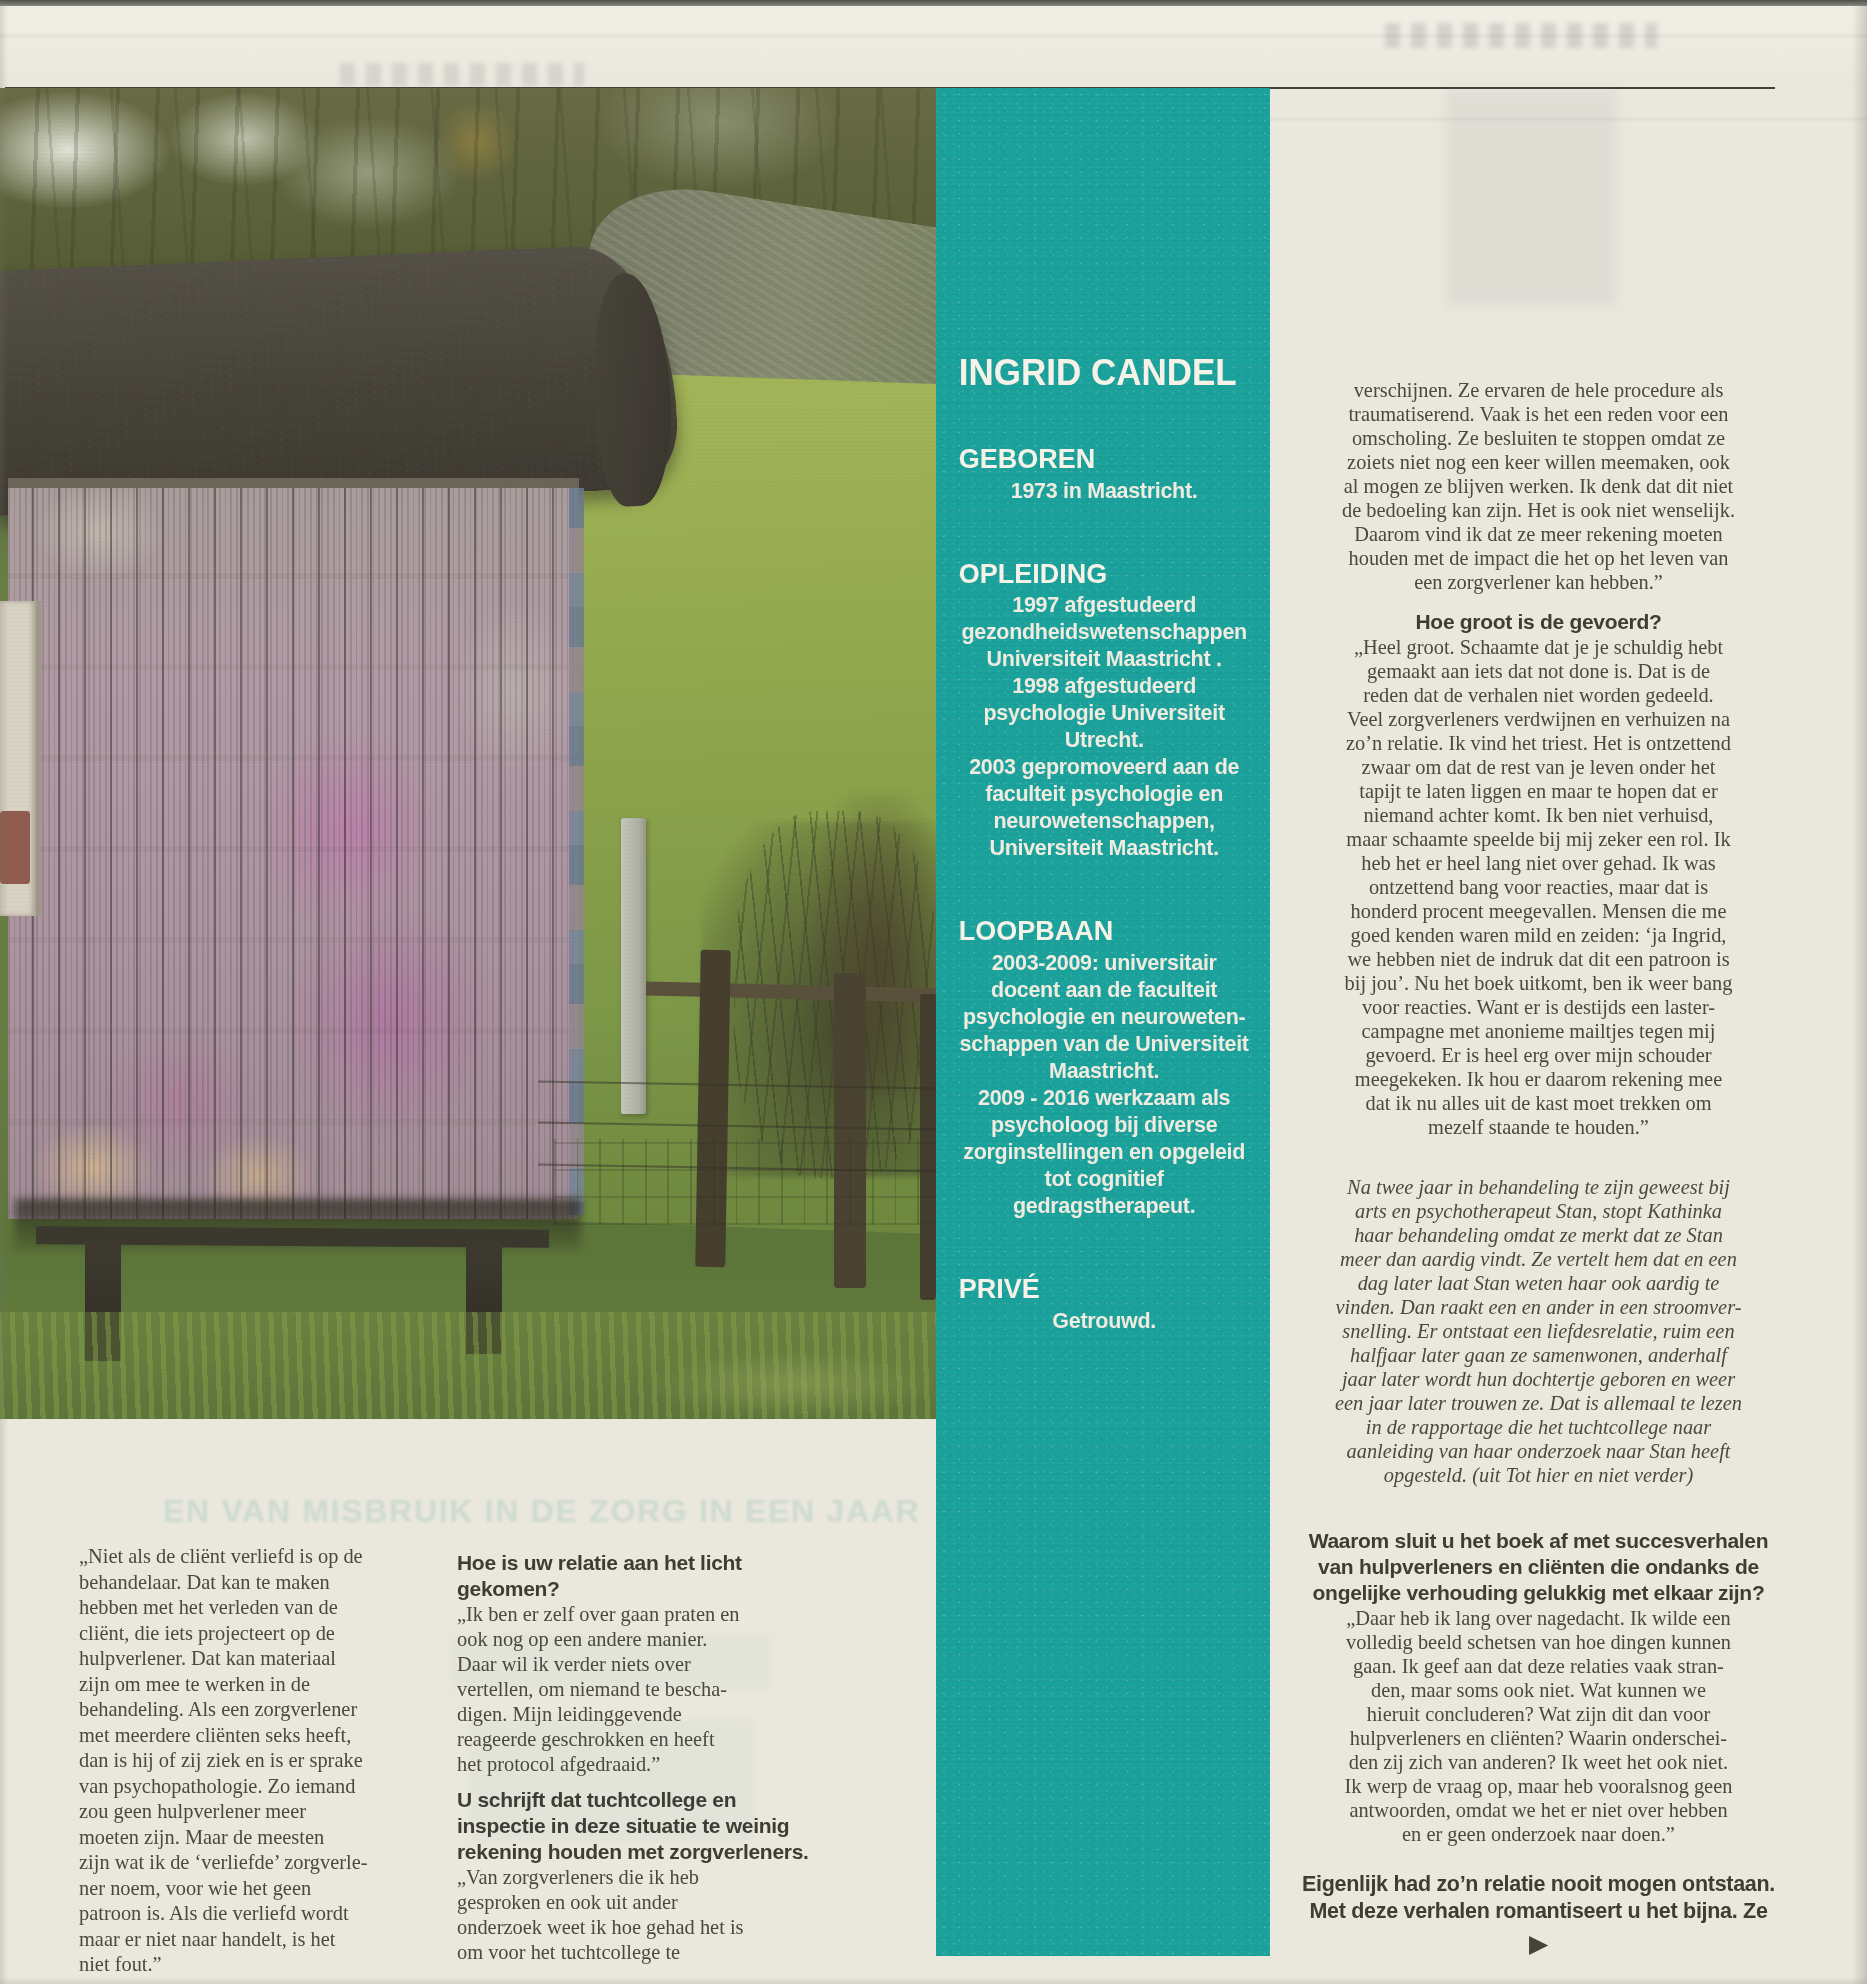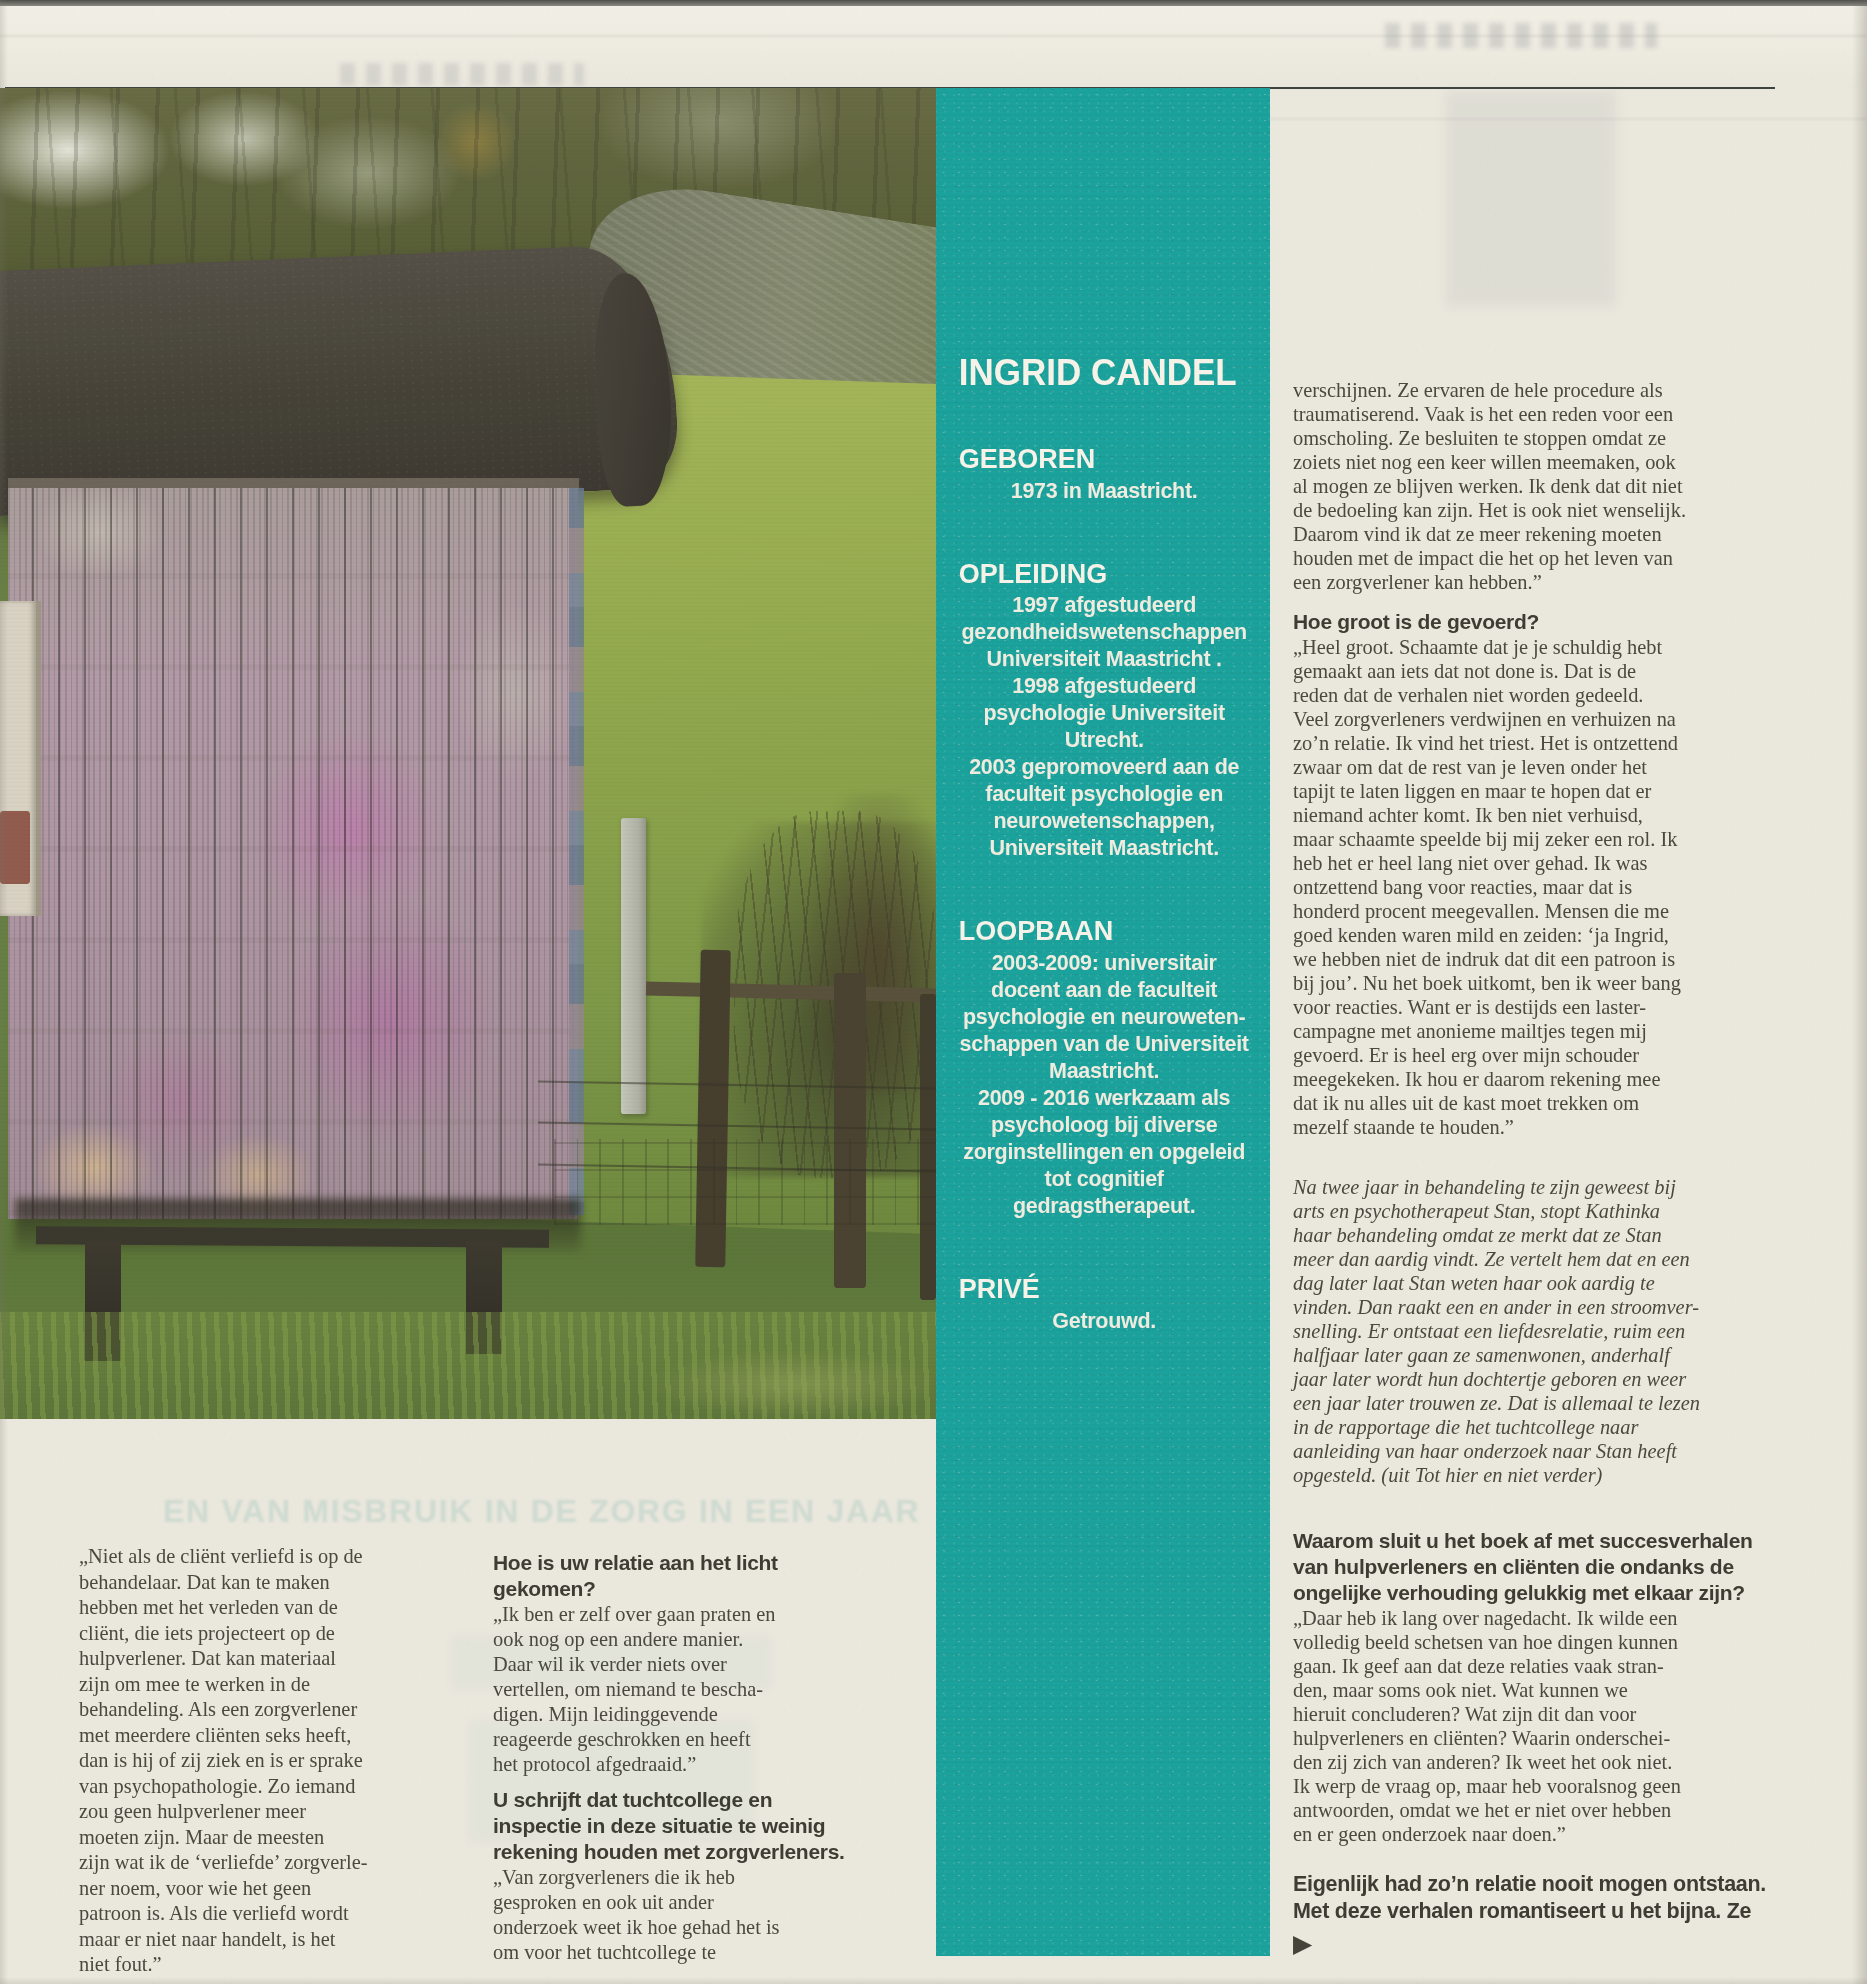--- a/index.html
+++ b/index.html
@@ -133,31 +133,31 @@
   .sb-title{font-size:35px;line-height:36px;color:#f6f2e8;letter-spacing:0;transform:scaleY(1.04);transform-origin:left top;}
   .sb-section{margin-top:54px;}
   .sb-head{font-size:27px;line-height:28px;color:#f6f2e8;letter-spacing:0;margin-bottom:5.7px;transform:scaleY(1.04);transform-origin:left top;}
   .sb-lines{font-size:21.5px;line-height:27px;white-space:pre-line;text-align:center;}
 
   
   .lines{white-space:pre-line;}
   .serif{color:#4b493f;font-size:20.4px;line-height:24px;}
   .q-head{font-family:"Liberation Sans",sans-serif;font-weight:700;color:#3e3d34;letter-spacing:-0.3px;}
 
-  #col-right{position:absolute;left:1293px;top:378px;width:491px;}
+  #col-right{position:absolute;left:1293px;top:378px;width:491px;text-align:center;}
   #col-right .serif{line-height:24px;}
   #col-right .q-head{font-size:21px;line-height:26px;}
   .rc-gap-s{height:14.7px;} .rc-gap-m{height:36px;} .rc-gap-l{height:41px;}
   .italic{font-style:italic;}
   .closing{font-family:"Liberation Sans",sans-serif;font-weight:700;color:#3e3d34;font-size:21.5px;line-height:27px;letter-spacing:-0.3px;margin-top:11px;}
   .arrow{display:block;margin-top:5.7px;font-family:"Liberation Sans",sans-serif;font-size:25px;color:#45433a;line-height:25px;}
 
   #col-left{position:absolute;left:79px;top:1544px;width:368px;}
   #col-left .serif{line-height:25.5px;}
-  #col-mid{position:absolute;left:457px;top:1550px;width:374px;margin-left:36px;}
+  #col-mid{position:absolute;left:457px;top:1550px;width:374px;}
   #col-mid .q-head{font-size:21px;line-height:26px;}
   #col-mid .serif{line-height:25px;}
   .mc-gap{height:10.2px;}
 </style>
 </head>
 <body>
 
 <div class="scan-top"></div>
 <div class="paper-top"></div>
 <div class="crease"></div>

